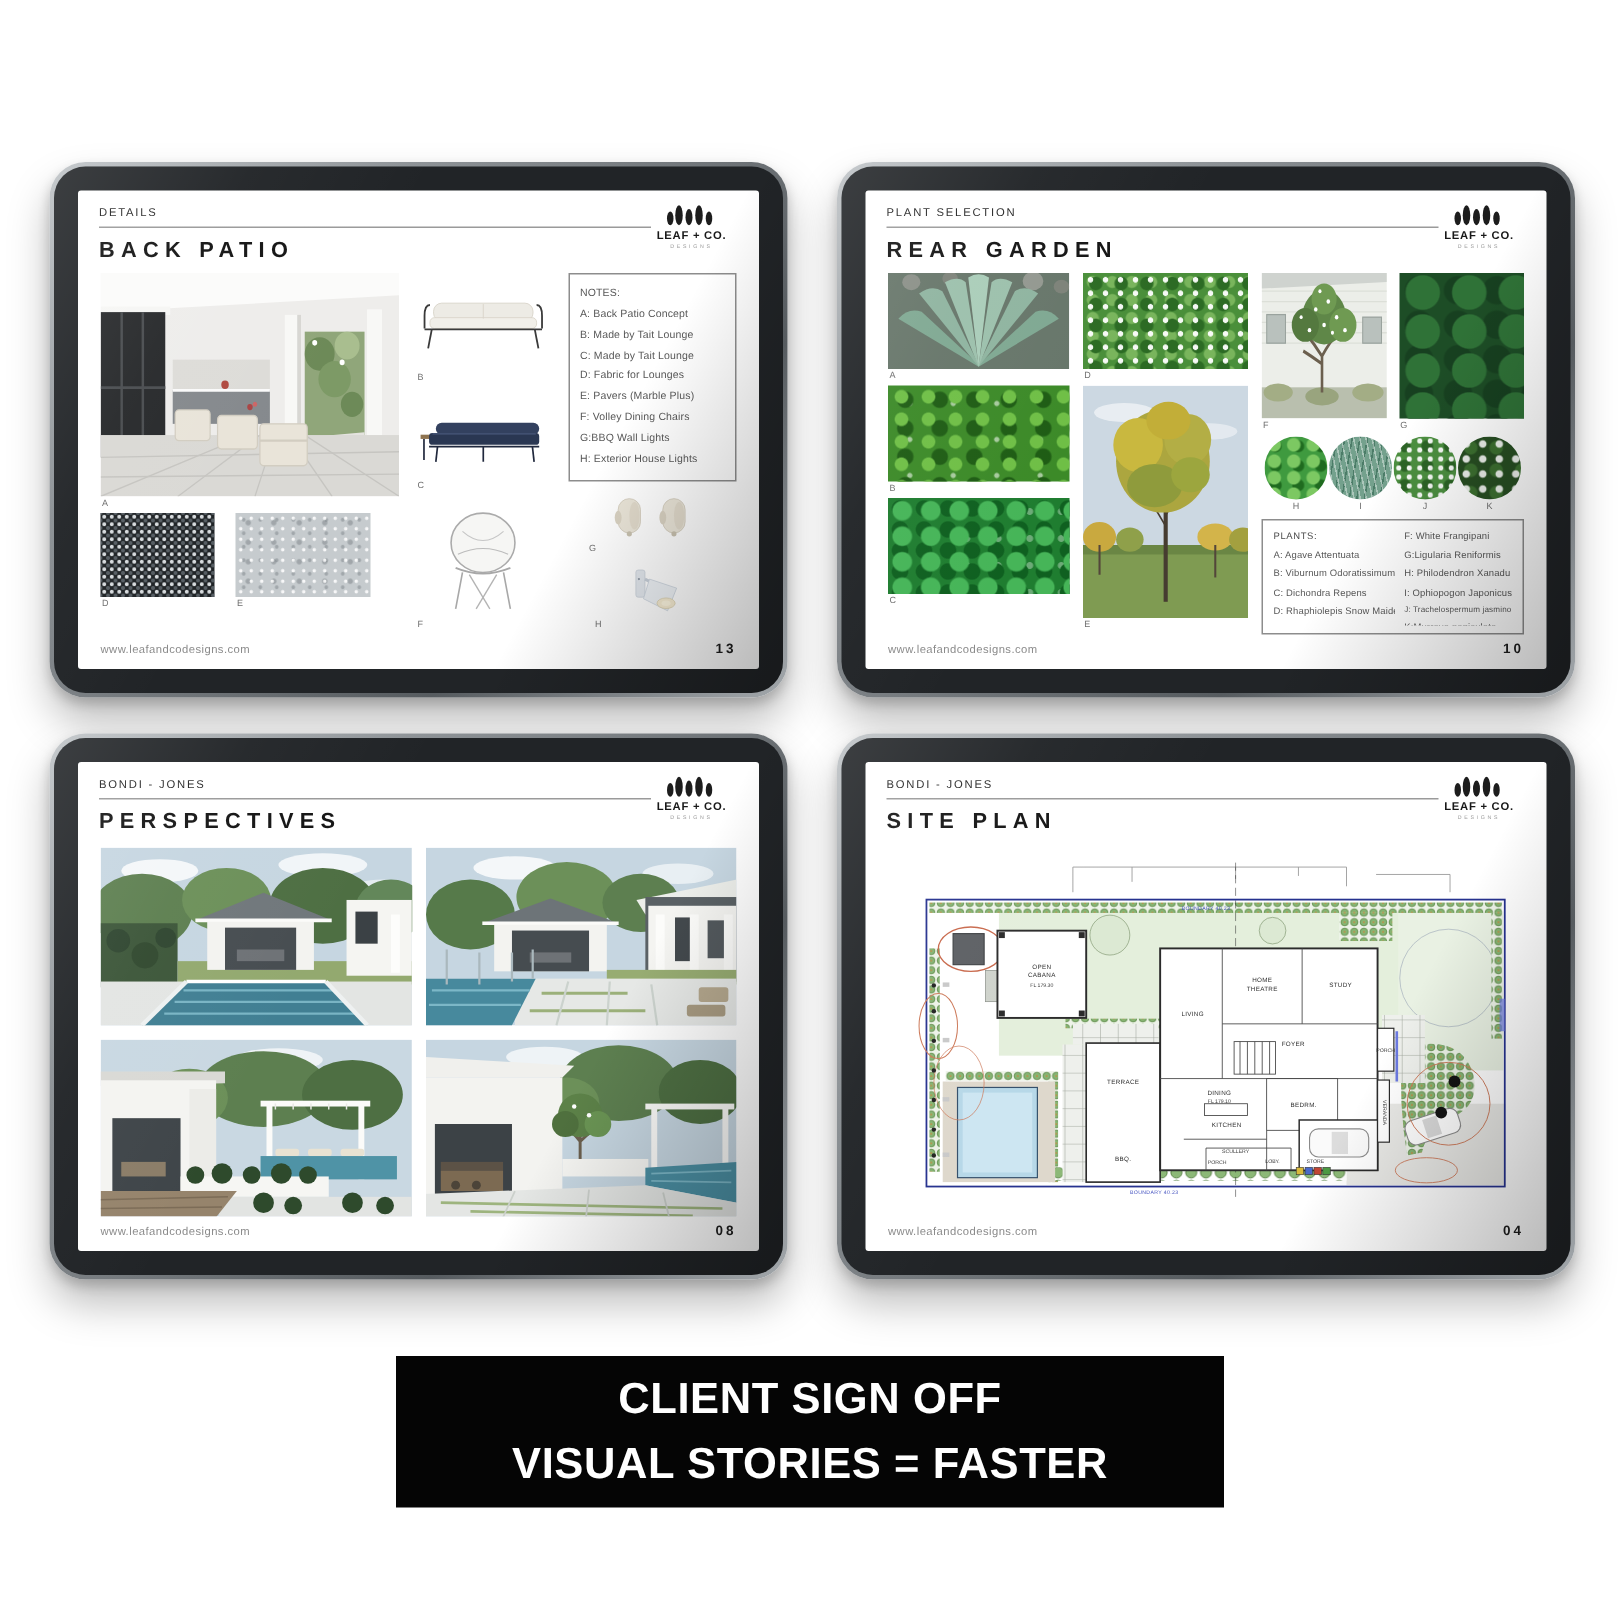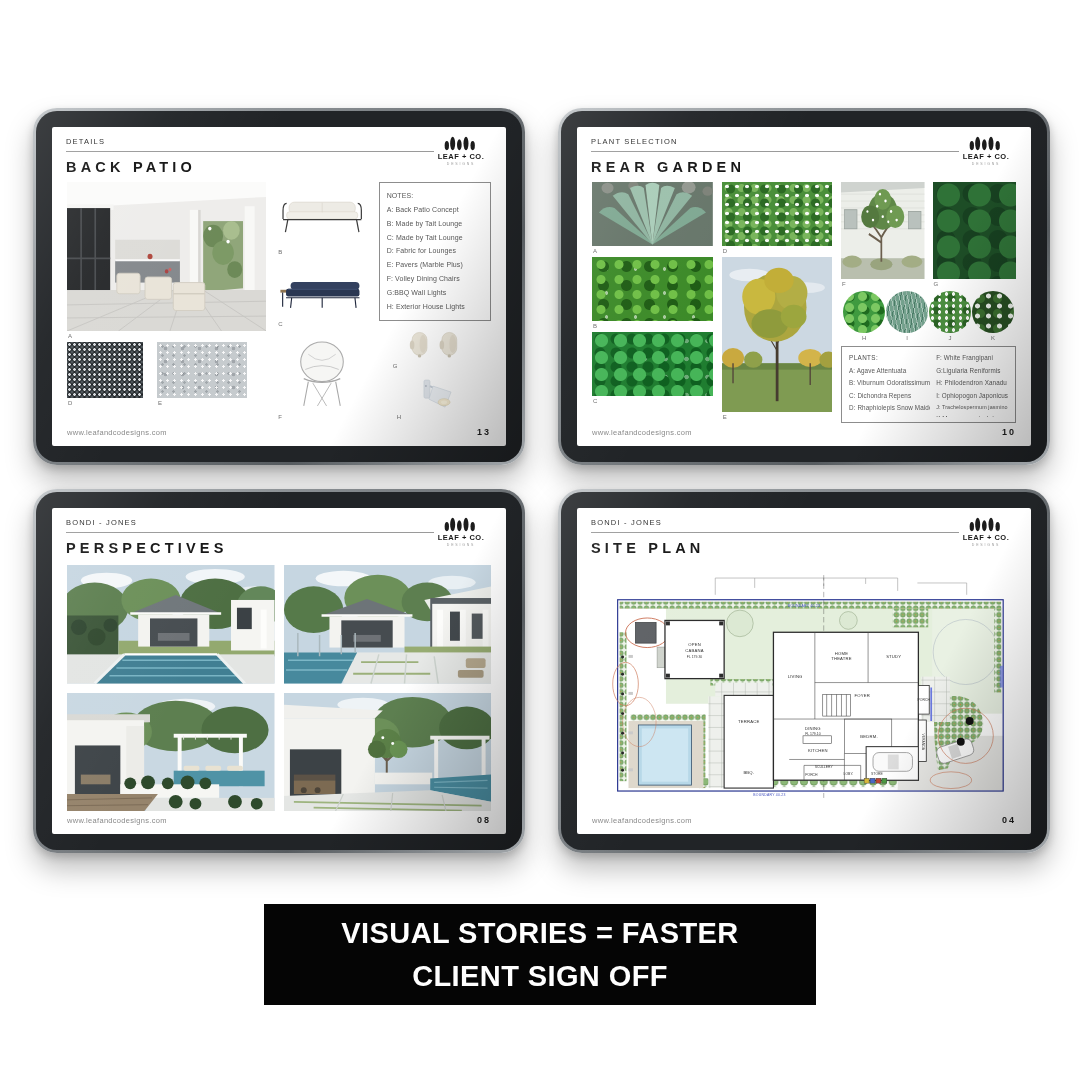--- a/index.html
+++ b/index.html
@@ -827,17 +827,17 @@
           <div class="slide-foot">
             <span class="foot-url">www.leafandcodesigns.com</span>
             <span class="foot-page">04</span>
           </div>
         </div>
       </div>
     </div>
   </div>
 
   <div class="banner">
+    <div class="banner-line">CLIENT SIGN OFF</div>
     <div class="banner-line">VISUAL STORIES = FASTER</div>
-    <div class="banner-line">CLIENT SIGN OFF</div>
   </div>
 
 </div>
 
 </body></html>

